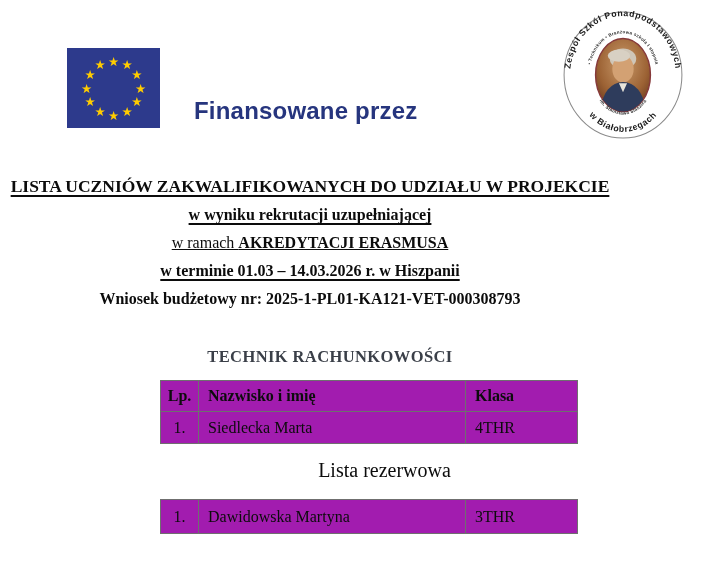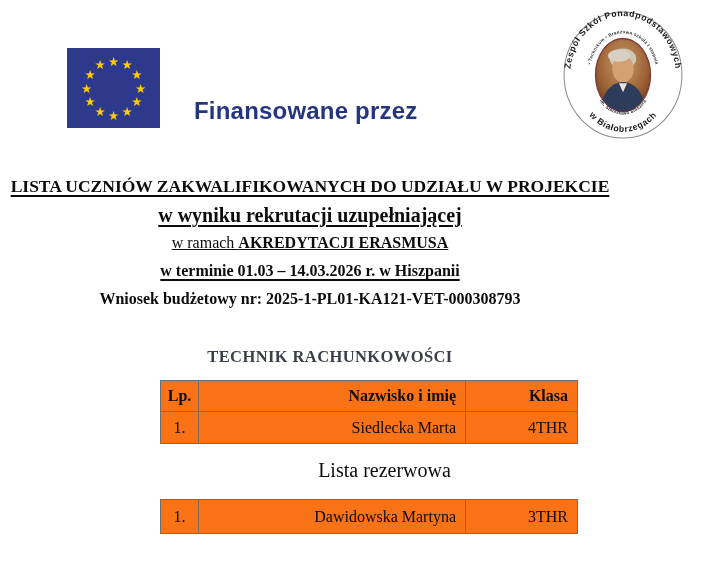--- a/index.html
+++ b/index.html
@@ -29,41 +29,41 @@
 
   
   .school-logo{left:563px;top:11px;width:120px;height:128px;}
   .seal-outer-text{font-family:"Liberation Sans", sans-serif;font-weight:bold;font-size:8.6px;fill:#1a1a1a;letter-spacing:0.6px;}
   .seal-inner-text{font-family:"Liberation Sans", sans-serif;font-weight:bold;font-size:4.4px;fill:#2a2a2a;letter-spacing:0.3px;}
 
   
   .title-block{top:171px;left:0;width:620px;text-align:center;}
   .t-line{display:block;}
   .t1{font-size:17.5px;font-weight:bold;line-height:30px;text-decoration:underline;text-decoration-thickness:1.5px;text-underline-offset:3px;}
-  .t2{font-size:20px;font-weight:bold;line-height:28px;text-decoration:underline;text-decoration-thickness:1.5px;text-underline-offset:3px;}
+  .t2{font-size:16px;font-weight:bold;line-height:28px;text-decoration:underline;text-decoration-thickness:1.5px;text-underline-offset:3px;}
   .t3{font-size:16px;line-height:28px;text-decoration:underline;}
   .t3 span{white-space:pre-wrap;}
   .t3 .b{font-weight:bold;}
   .t4{font-size:16px;font-weight:bold;line-height:28px;text-decoration:underline;text-decoration-thickness:1.5px;text-underline-offset:3px;}
   .t5{font-size:16px;font-weight:bold;line-height:28px;}
 
   
   .section-heading{
     top:347px;left:0;width:660px;text-align:center;
     font-size:16.5px;font-weight:bold;color:var(--heading-dark);letter-spacing:0.4px;
   }
 
   
-  table{border-collapse:collapse;table-layout:fixed;width:417px;background:#f97316;}
+  table{border-collapse:collapse;table-layout:fixed;width:417px;background:#a21caf;}
   .table1{left:160px;top:380px;}
   .table2{left:160px;top:499px;}
   th,td{
     border:1px solid var(--table-border);
     font-size:16px;vertical-align:middle;
-    padding:3px 9px;text-align:right;overflow:hidden;white-space:nowrap;
+    padding:3px 9px;text-align:left;overflow:hidden;white-space:nowrap;
   }
   th{font-weight:bold;height:31px;}
   td{height:32px;font-weight:normal;}
   .col-lp{width:38px;}
   .col-name{width:267px;}
   .col-class{width:112px;}
   .cell-lp{text-align:center;padding:3px 2px;}
   .table2 td{height:34px;}
 
   .reserve-label{

